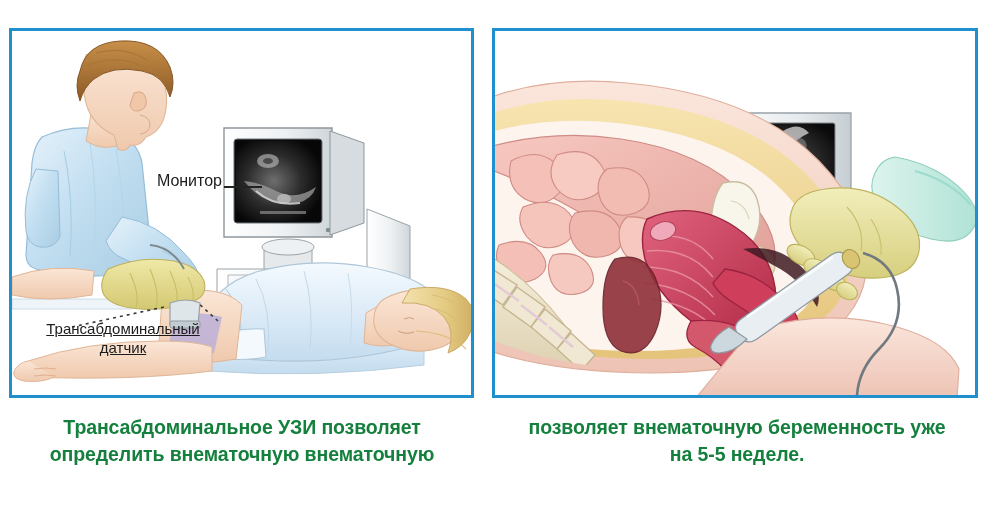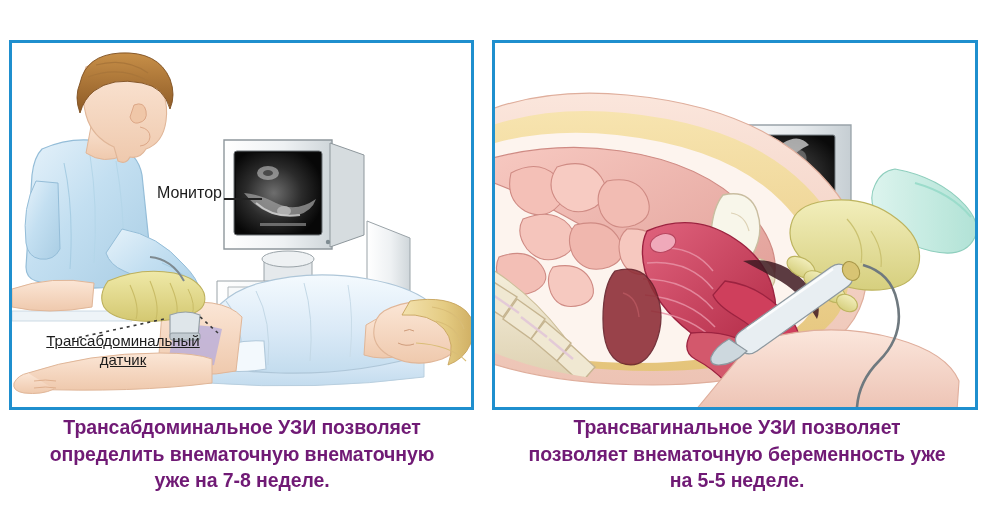--- a/index.html
+++ b/index.html
@@ -16,41 +16,41 @@
   }
   .figure-root {
     position: absolute;
     inset: 0;
     background: #ffffff;
   }
 
   
   .panel {
     position: absolute;
-    top: 40px;
+    top: 28px;
     height: 370px;
     background: #ffffff;
     border: 3px solid #1f8fce;
     box-sizing: border-box;
     overflow: hidden;
   }
   .panel-left  { left: 9px;   width: 465px; }
   .panel-right { left: 492px; width: 486px; }
   .scene {
     position: absolute;
     inset: 0;
     overflow: hidden;
   }
 
   
   .caption {
     position: absolute;
     top: 414px;
     text-align: center;
-    color: #701a75;
+    color: #15803d;
     font-weight: bold;
     font-size: 19.5px;
     line-height: 26.5px;
     letter-spacing: -0.1px;
   }
   .caption-left  { left: 6px;   width: 472px; }
   .caption-right { left: 494px; width: 486px; }
 
   
   .fig-label {
@@ -416,22 +416,20 @@
           <path d="M368 222 q28 8 34 36 q8 34 -18 60 q-20 20 -22 46" stroke="#6f797f" stroke-width="2.6" fill="none"></path>
         </g>
       </svg>
     </div>
 
   </div>
 
   <div class="caption caption-left">
     <div>Трансабдоминальное УЗИ позволяет</div>
     <div>определить внематочную внематочную</div>
-    <div>уже на 7-8 неделе.</div>
   </div>
 
   <div class="caption caption-right">
-    <div>Трансвагинальное УЗИ позволяет</div>
     <div>позволяет внематочную беременность уже</div>
     <div>на 5-5 неделе.</div>
   </div>
 
 </div>
 
 </body></html>

